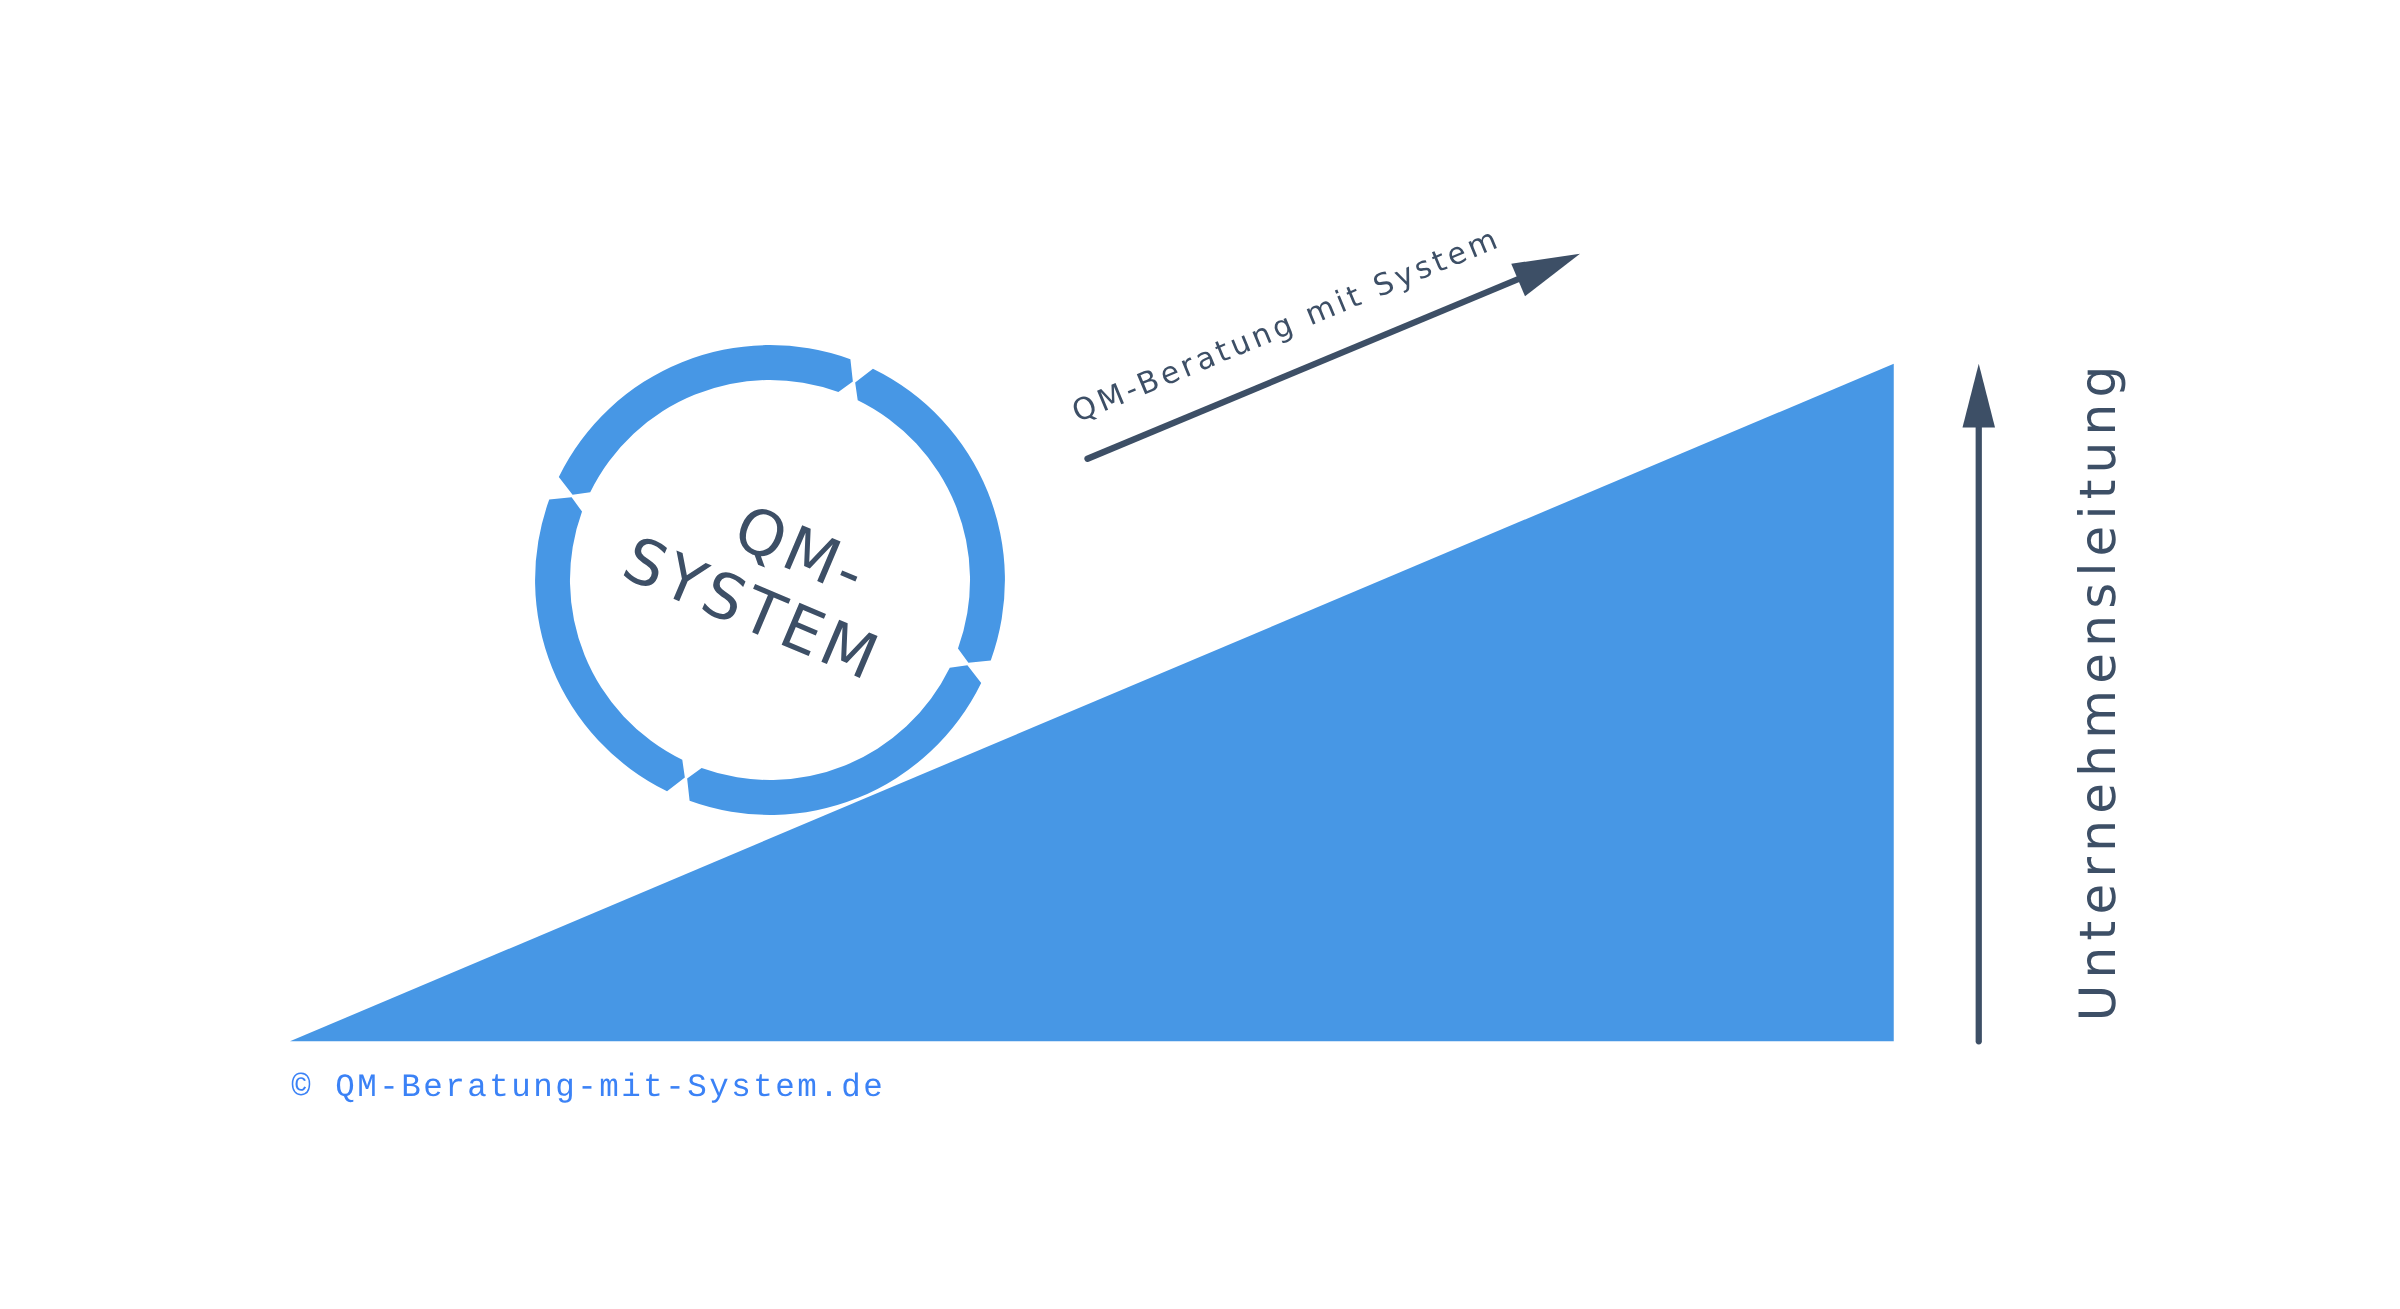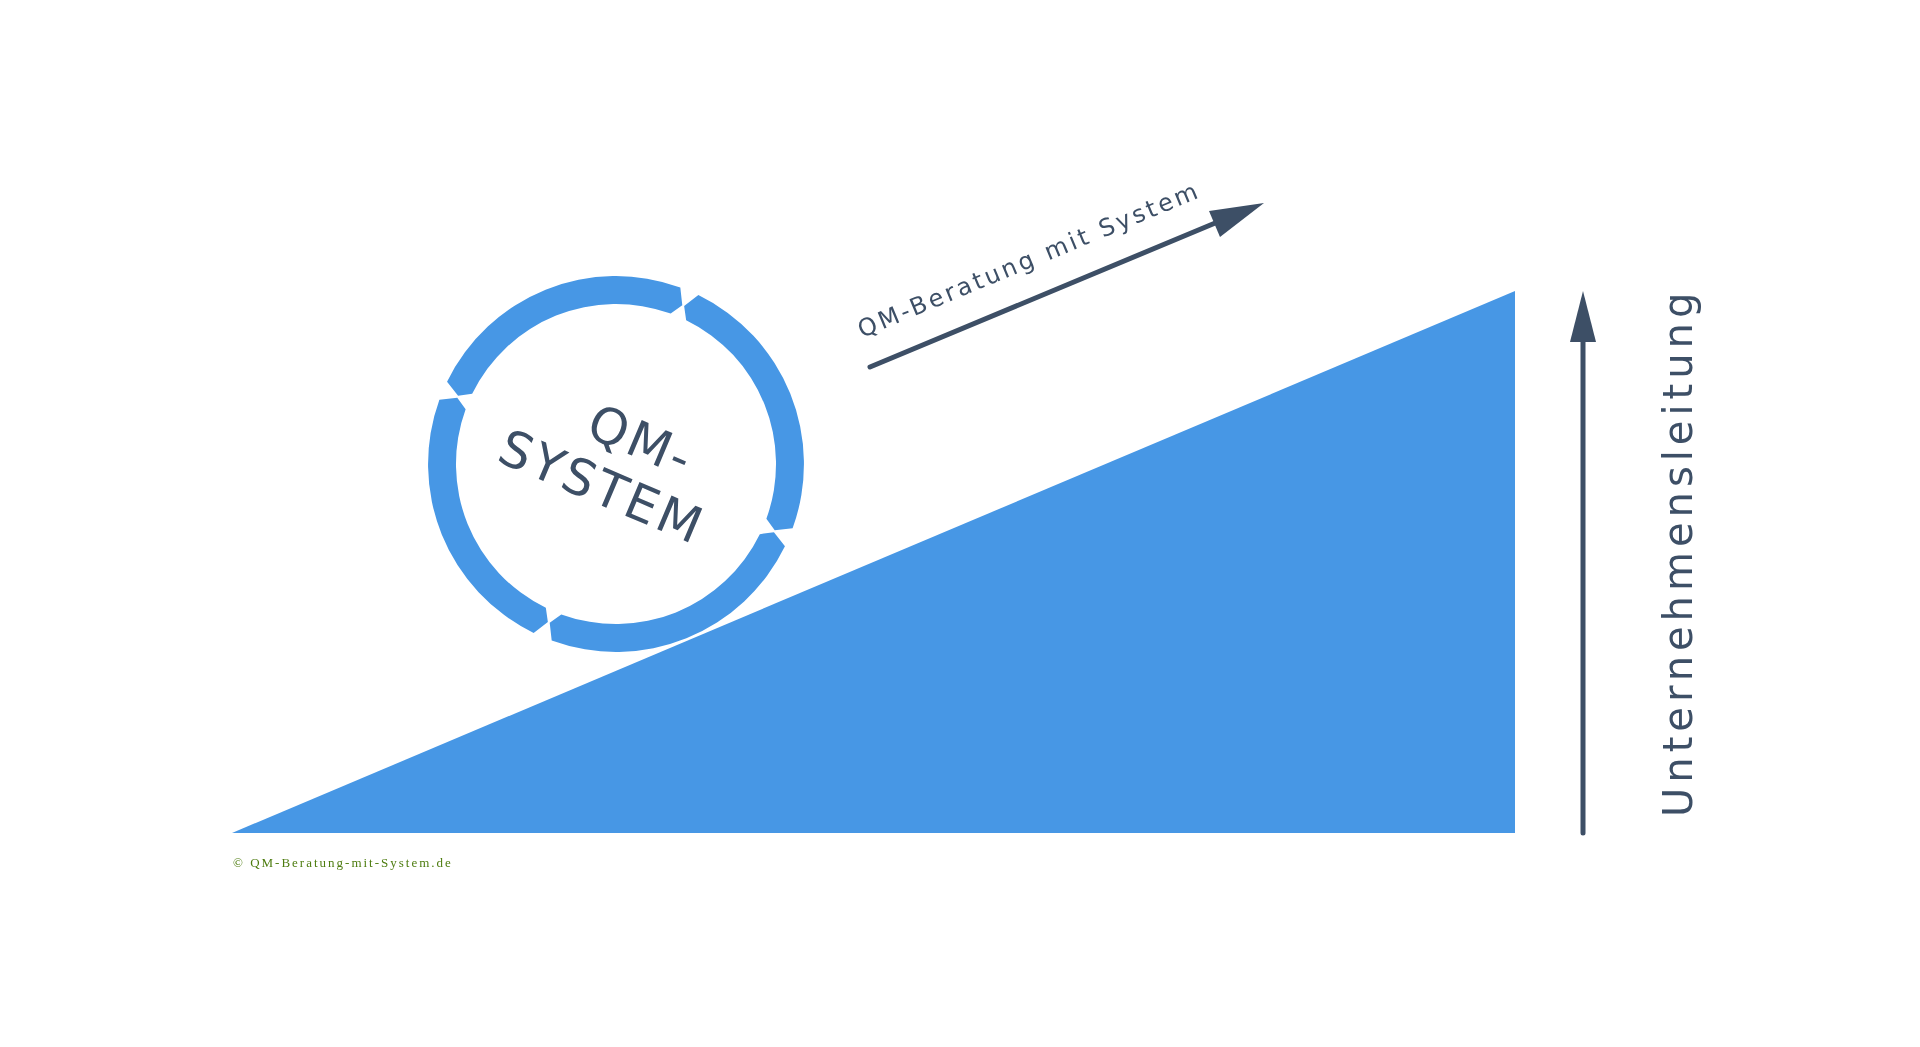--- a/index.html
+++ b/index.html
@@ -1,22 +1,22 @@
 <!DOCTYPE html>
 <html><head>
 <meta charset="utf-8">
 <style>
   html, body { margin: 0; padding: 0; background: #ffffff; }
   body { width: 1920px; height: 1047px; position: relative; overflow: hidden;
          font-family: "DejaVu Sans", sans-serif; }
   #canvas { position: absolute; left: 0; top: 0; }
   .svg-text { font-family: "DejaVu Sans", sans-serif; fill: #3d4f66; }
   #copyright { position: absolute; left: 233px; top: 855px;
-               font-family: Liberation Serif, serif; font-size: 13px;
-               letter-spacing: 2px; color: #4d7c0f; white-space: nowrap; }
+               font-family: Liberation Mono, monospace; font-size: 26px;
+               letter-spacing: 2px; color: #3b82f6; white-space: nowrap; }
 </style>
 </head>
 <body>
 
 <svg id="canvas" width="1920" height="1047" viewBox="0 0 1920 1047">
 
   <polygon points="232,833 1515,291 1515,833" fill="#4797e5"></polygon>
 
   <g fill="#4797e5">
     <g transform="translate(616,464) rotate(23)">

